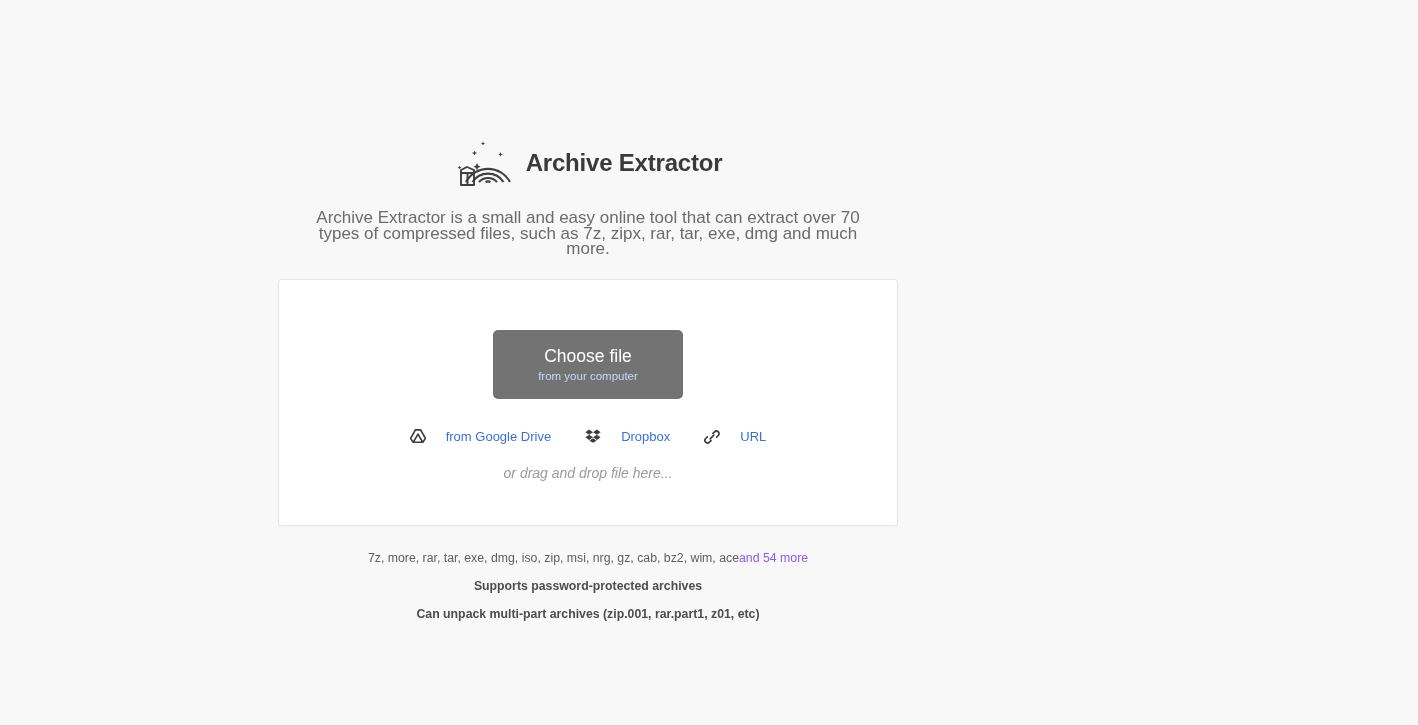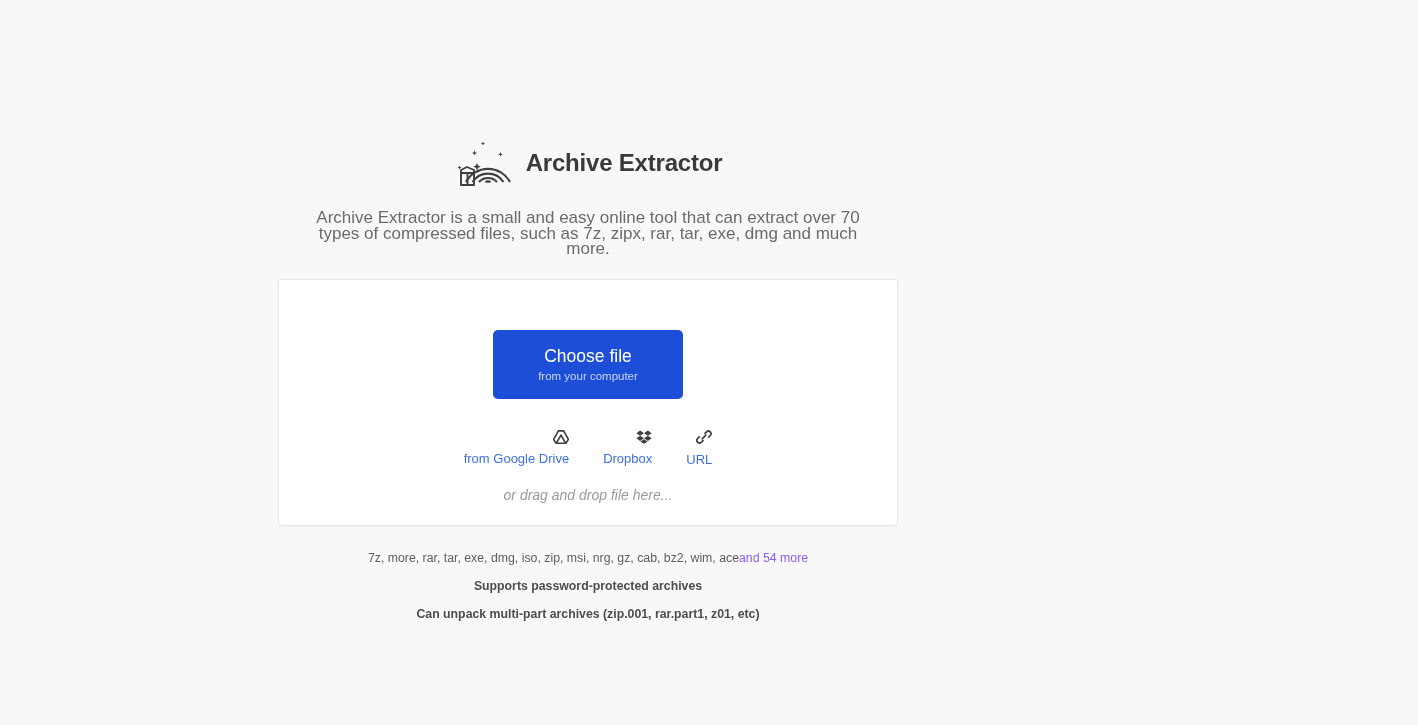--- a/index.html
+++ b/index.html
@@ -68,21 +68,21 @@
     display: flex;
     flex-direction: column;
     align-items: center;
     box-shadow: 0 1px 2px rgba(0,0,0,0.03);
   }
 
   .choose-btn {
     margin-top: 50px;
     width: 190px;
     height: 69px;
-    background: #1d4ed8;
+    background: #737373;
     border: none;
     border-radius: 5px;
     cursor: pointer;
     display: flex;
     flex-direction: column;
     align-items: center;
     justify-content: center;
     padding: 0;
     font-family: "Liberation Sans", sans-serif;
   }
@@ -101,25 +101,24 @@
 
   .services {
     margin-top: 30px;
     display: flex;
     align-items: center;
     justify-content: center;
     gap: 34px;
   }
   .service {
     display: flex;
-    align-items: flex-end;
-    gap: 7px;
+    align-items: flex-start;
+    gap: 20px;
     cursor: pointer;
     text-decoration: none;
-    flex-direction: column;
   }
   .service-label {
     color: #3b6fe0;
     font-size: 13px;
     line-height: 15px;
     white-space: nowrap;
   }
   .svc-icon { display: block; flex: none; }
 
   .drop-hint {

